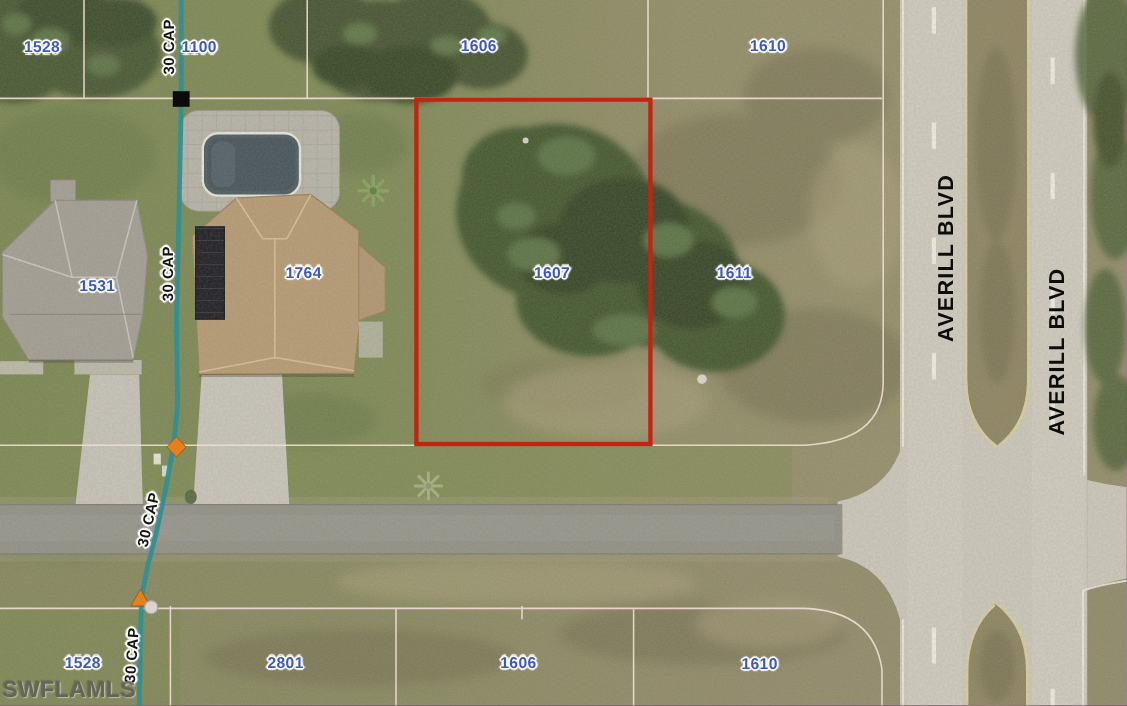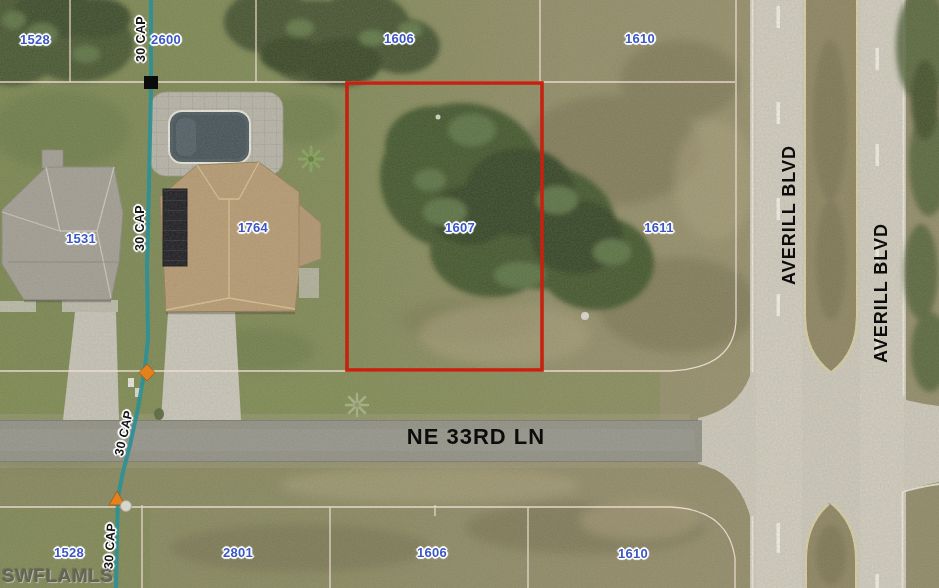--- a/index.html
+++ b/index.html
@@ -279,38 +279,37 @@
     <rect x="144" y="76" width="14" height="13" fill="#0b0b0b"></rect>
     <path d="M147,364 L155,372.5 L147,381 L139,372.5 Z" fill="#e5811c" stroke="#9a5510" stroke-width=".7"></path>
     <path d="M117,491 L125,505 L109,505 Z" fill="#e5811c" stroke="#9a5510" stroke-width=".7"></path>
     <circle cx="126" cy="506" r="5.5" fill="#d8d5cc" stroke="#a5a299" stroke-width="1"></circle>
   </g>
 
   <rect x="347" y="83" width="195" height="287" fill="none" stroke="#c52310" stroke-width="3.6"></rect>
 </svg>
 
 <div class="lbl plabel" style="left:35px;top:39px">1528</div>
-<div class="lbl plabel" style="left:166px;top:39px">2600</div>
+<div class="lbl plabel" style="left:166px;top:39px">1100</div>
 <div class="lbl plabel" style="left:399px;top:38px">1606</div>
 <div class="lbl plabel" style="left:640px;top:38px">1610</div>
 
 <div class="lbl plabel" style="left:81px;top:238px">1531</div>
 <div class="lbl plabel" style="left:253px;top:227px">1764</div>
 <div class="lbl plabel" style="left:460px;top:227px">1607</div>
-<div class="lbl plabel" style="left:659px;top:227px">1611</div>
+<div class="lbl plabel" style="left:612px;top:227px">1611</div>
 
 <div class="lbl plabel" style="left:69px;top:552px">1528</div>
 <div class="lbl plabel" style="left:238px;top:552px">2801</div>
 <div class="lbl plabel" style="left:432px;top:552px">1606</div>
 <div class="lbl plabel" style="left:633px;top:553px">1610</div>
 
 <div class="lbl cap rot90" style="left:141px;top:39px">30 CAP</div>
 <div class="lbl cap rot90" style="left:140px;top:228px">30 CAP</div>
 <div class="lbl cap rot77" style="left:124px;top:433px">30 CAP</div>
 <div class="lbl cap rot86" style="left:110px;top:546px">30 CAP</div>
 
-<div class="lbl street-h" style="left:476px;top:437px">NE 33RD LN</div>
 <div class="lbl street-v" style="left:789px;top:215px">AVERILL BLVD</div>
 <div class="lbl street-v" style="left:881px;top:293px">AVERILL BLVD</div>
 
 <div class="lbl watermark" style="left:2px;top:565px">SWFLAMLS</div>
 
 </div>
 
 </body></html>

